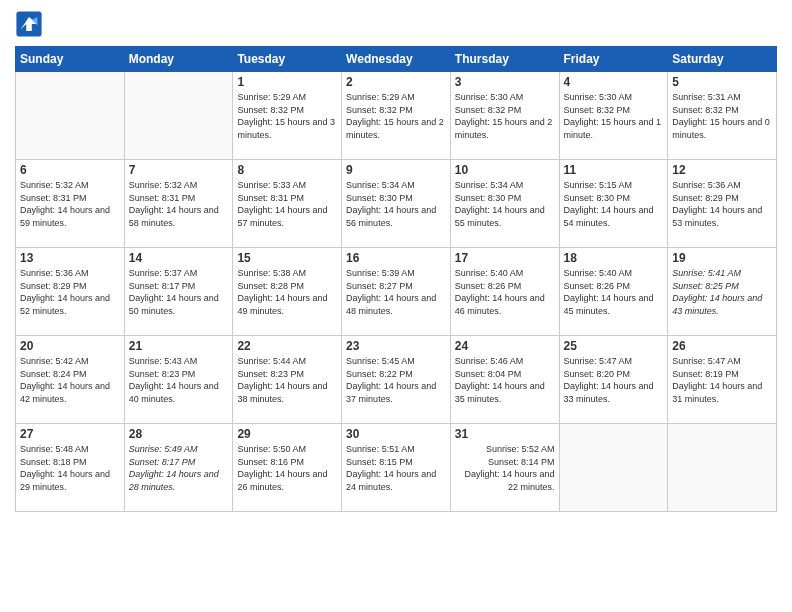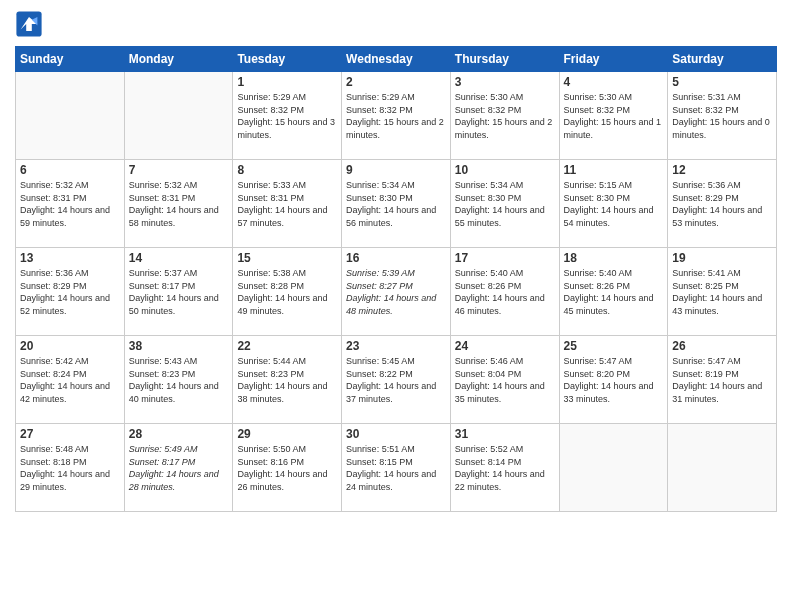--- a/index.html
+++ b/index.html
@@ -228,52 +228,52 @@
 Daylight: 14 hours and 50 minutes.</div>
           </td>
           <td>
             <span class="day-num">15</span>
             <div class="day-info" style="white-space: pre-line;">Sunrise: 5:38 AM
 Sunset: 8:28 PM
 Daylight: 14 hours and 49 minutes.</div>
           </td>
           <td>
             <span class="day-num">16</span>
-            <div class="day-info" style="white-space: pre-line; font-style: italic;">Sunrise: 5:39 AM
+            <div class="day-info" style="white-space: pre-line;">Sunrise: 5:39 AM
 Sunset: 8:27 PM
 Daylight: 14 hours and 48 minutes.</div>
           </td>
           <td>
             <span class="day-num">17</span>
             <div class="day-info" style="white-space: pre-line;">Sunrise: 5:40 AM
 Sunset: 8:26 PM
 Daylight: 14 hours and 46 minutes.</div>
           </td>
           <td>
             <span class="day-num">18</span>
             <div class="day-info" style="white-space: pre-line;">Sunrise: 5:40 AM
 Sunset: 8:26 PM
 Daylight: 14 hours and 45 minutes.</div>
           </td>
           <td>
             <span class="day-num">19</span>
-            <div class="day-info" style="white-space: pre-line;">Sunrise: 5:41 AM
+            <div class="day-info" style="white-space: pre-line; font-style: italic;">Sunrise: 5:41 AM
 Sunset: 8:25 PM
 Daylight: 14 hours and 43 minutes.</div>
           </td>
         </tr>
         <tr class="week-row">
           <td>
             <span class="day-num">20</span>
             <div class="day-info" style="white-space: pre-line;">Sunrise: 5:42 AM
 Sunset: 8:24 PM
 Daylight: 14 hours and 42 minutes.</div>
           </td>
           <td>
-            <span class="day-num">38</span>
+            <span class="day-num">21</span>
             <div class="day-info" style="white-space: pre-line;">Sunrise: 5:43 AM
 Sunset: 8:23 PM
 Daylight: 14 hours and 40 minutes.</div>
           </td>
           <td>
             <span class="day-num">22</span>
             <div class="day-info" style="white-space: pre-line;">Sunrise: 5:44 AM
 Sunset: 8:23 PM
 Daylight: 14 hours and 38 minutes.</div>
           </td>
@@ -322,21 +322,21 @@
 Daylight: 14 hours and 26 minutes.</div>
           </td>
           <td>
             <span class="day-num">30</span>
             <div class="day-info" style="white-space: pre-line;">Sunrise: 5:51 AM
 Sunset: 8:15 PM
 Daylight: 14 hours and 24 minutes.</div>
           </td>
           <td>
             <span class="day-num">31</span>
-            <div class="day-info" style="white-space: pre-line;">Sunrise: 5:52 AM
+            <div class="day-info" style="white-space: pre-line; text-align: right;">Sunrise: 5:52 AM
 Sunset: 8:14 PM
 Daylight: 14 hours and 22 minutes.</div>
           </td>
           <td class="empty"></td>
           <td class="empty"></td>
         </tr>
       </tbody>
   </table>
 </div>
 

